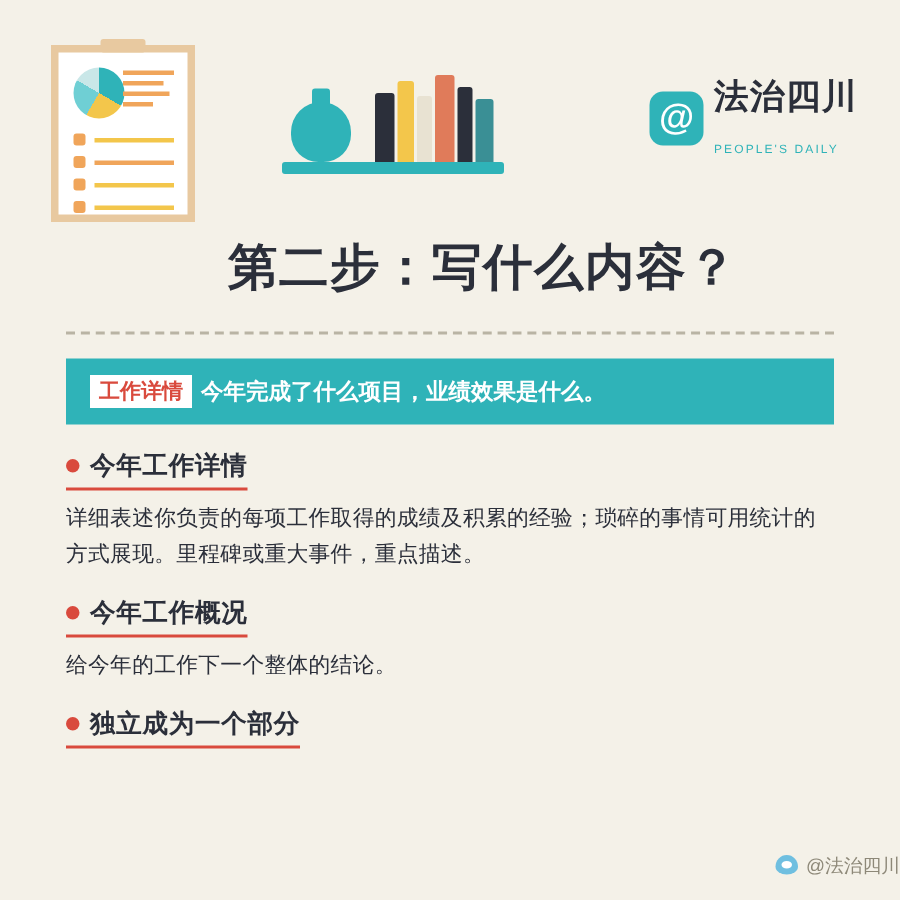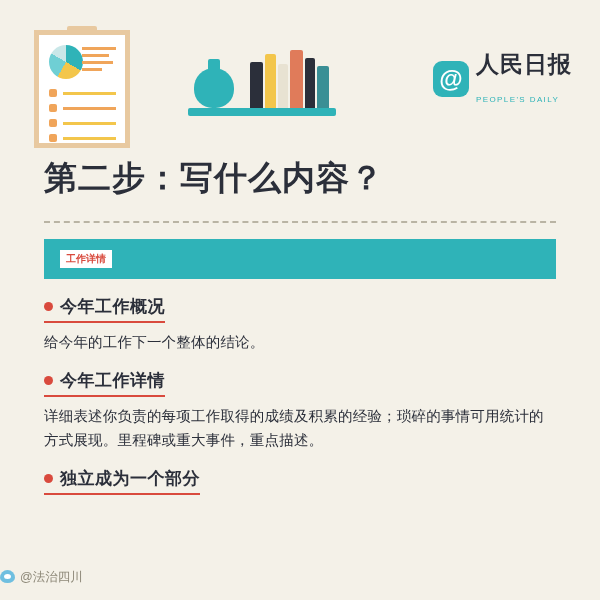--- a/index.html
+++ b/index.html
@@ -191,20 +191,21 @@
     margin-top: 19px;
   }
 
   
   .title {
     margin: 6px 0 0 44px;
     font-size: 33px;
     font-weight: bold;
     color: #2b2f3a;
     letter-spacing: 1px;
+    text-align: center;
   }
 
   .divider {
     margin: 20px 44px 0 44px;
     border-top: 2px dashed #b9b4a4;
     height: 0;
   }
 
   
   .banner {
@@ -214,21 +215,21 @@
     font-size: 15px;
     font-weight: bold;
     padding: 11px 16px;
     box-sizing: border-box;
     display: flex;
     align-items: center;
   }
   .banner .tag {
     background: #ffffff;
     color: #d94a3d;
-    font-size: 10px;
+    font-size: 14px;
     font-weight: bold;
     padding: 2px 6px;
     margin-right: 6px;
     white-space: nowrap;
   }
   .banner .banner-text {
     white-space: nowrap;
   }
 
   
@@ -264,21 +265,21 @@
     margin: 0 0 14px 0;
     letter-spacing: 0.2px;
   }
 
   
   .footer {
     position: absolute;
     left: 0;
     right: 0;
     bottom: 14px;
-    text-align: left;
+    text-align: right;
     color: #8d8878;
     font-size: 12.5px;
   }
   .weibo-icon {
     display: inline-block;
     width: 15px;
     height: 13px;
     background: #6fbfe0;
     border-radius: 50% 50% 50% 50% / 60% 60% 40% 40%;
     position: relative;
@@ -339,56 +340,57 @@
       <div class="book b3"></div>
       <div class="book b4"></div>
       <div class="book b5"></div>
       <div class="book b6"></div>
       <div class="shelf"></div>
     </div>
 
     <div class="logo">
       <div class="logo-mark">@</div>
       <div class="logo-text">
-        <div class="logo-cn">人民日报</div>
+        <div class="logo-cn">法治四川</div>
         <div class="logo-en">PEOPLE'S DAILY</div>
       </div>
     </div>
 
   </div>
 
   <h1 class="title">第二步：写什么内容？</h1>
 
   <div class="divider"></div>
 
   <div class="banner">
     <span class="tag">工作详情</span>
+    <span class="banner-text">今年完成了什么项目，业绩效果是什么。</span>
   </div>
 
   <div class="sections">
+
+    <div class="section">
+      <div class="sec-head">
+        <span class="dot"></span>
+        <span class="sec-title">今年工作详情</span>
+      </div>
+      <p class="sec-body">详细表述你负责的每项工作取得的成绩及积累的经验；琐碎的事情可用统计的方式展现。里程碑或重大事件，重点描述。</p>
+    </div>
 
     <div class="section">
       <div class="sec-head">
         <span class="dot"></span>
         <span class="sec-title">今年工作概况</span>
       </div>
       <p class="sec-body">给今年的工作下一个整体的结论。</p>
     </div>
 
     <div class="section">
       <div class="sec-head">
         <span class="dot"></span>
-        <span class="sec-title">今年工作详情</span>
-      </div>
-      <p class="sec-body">详细表述你负责的每项工作取得的成绩及积累的经验；琐碎的事情可用统计的方式展现。里程碑或重大事件，重点描述。</p>
-    </div>
-
-    <div class="section">
-      <div class="sec-head">
-        <span class="dot"></span>
         <span class="sec-title">独立成为一个部分</span>
       </div>
     </div>
 
   </div>
 
   <div class="footer">
     <span class="weibo-icon"></span><span>@法治四川</span>
   </div>
 

